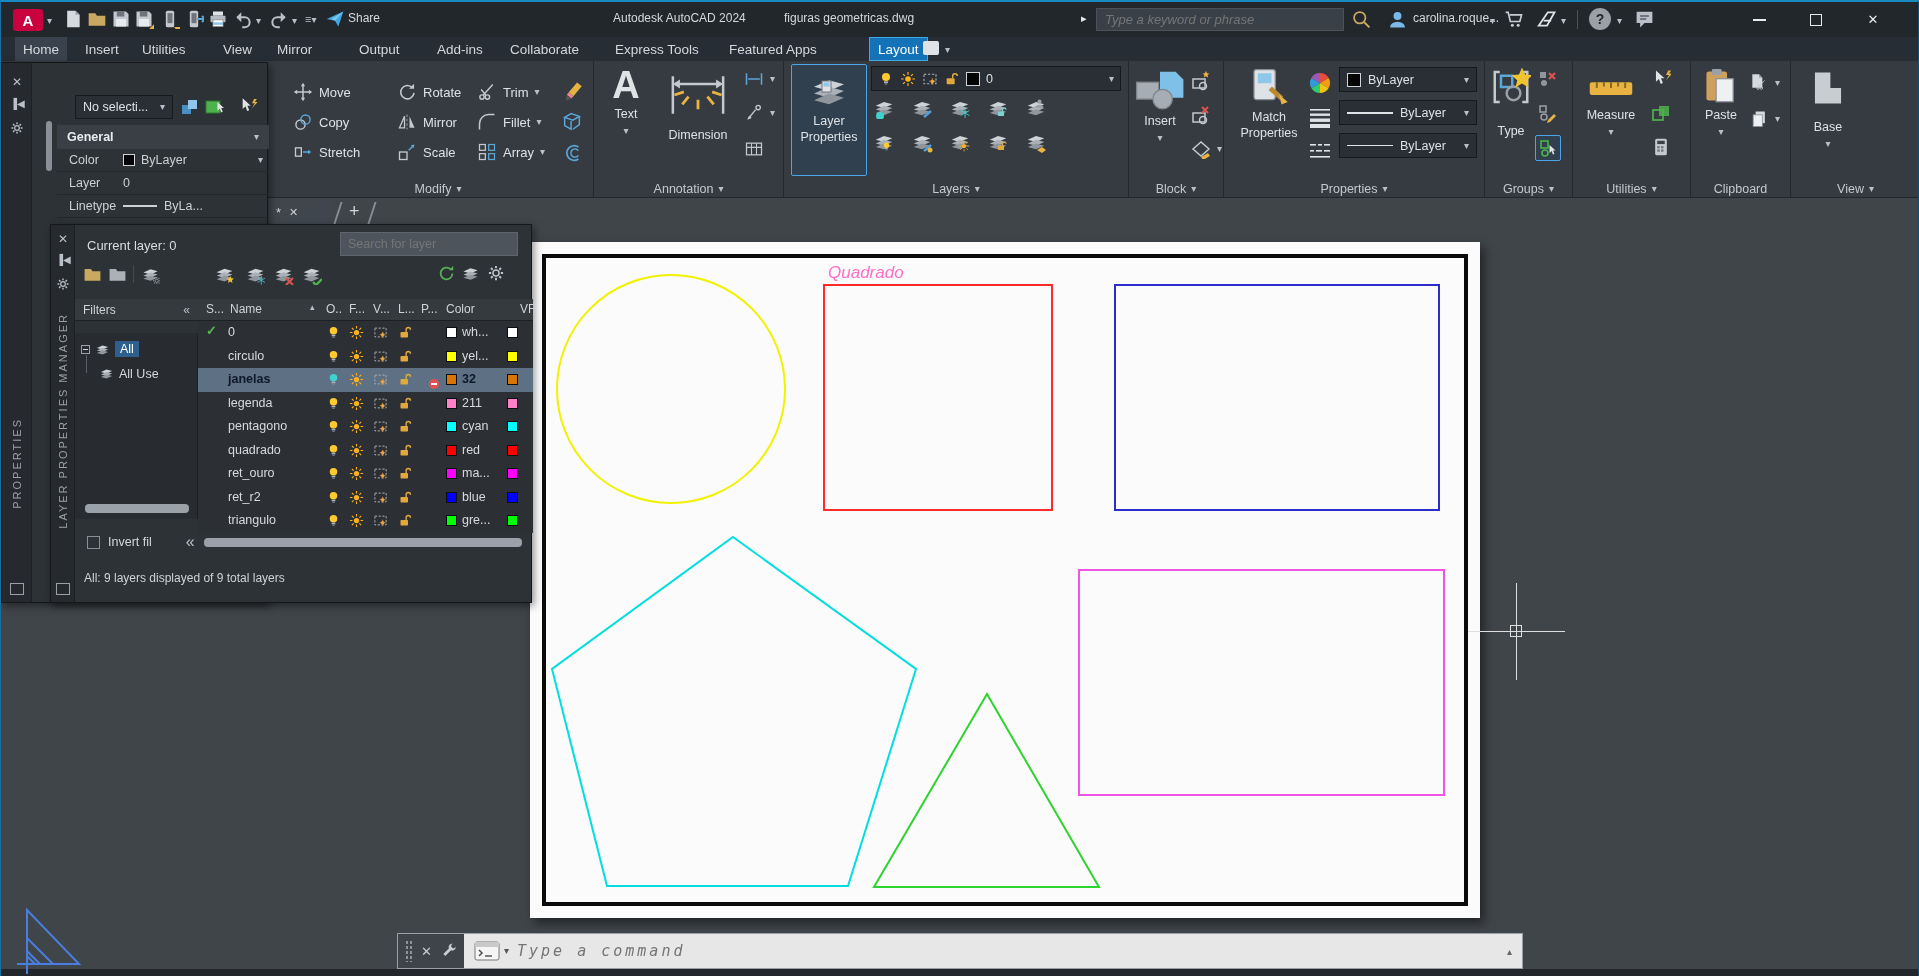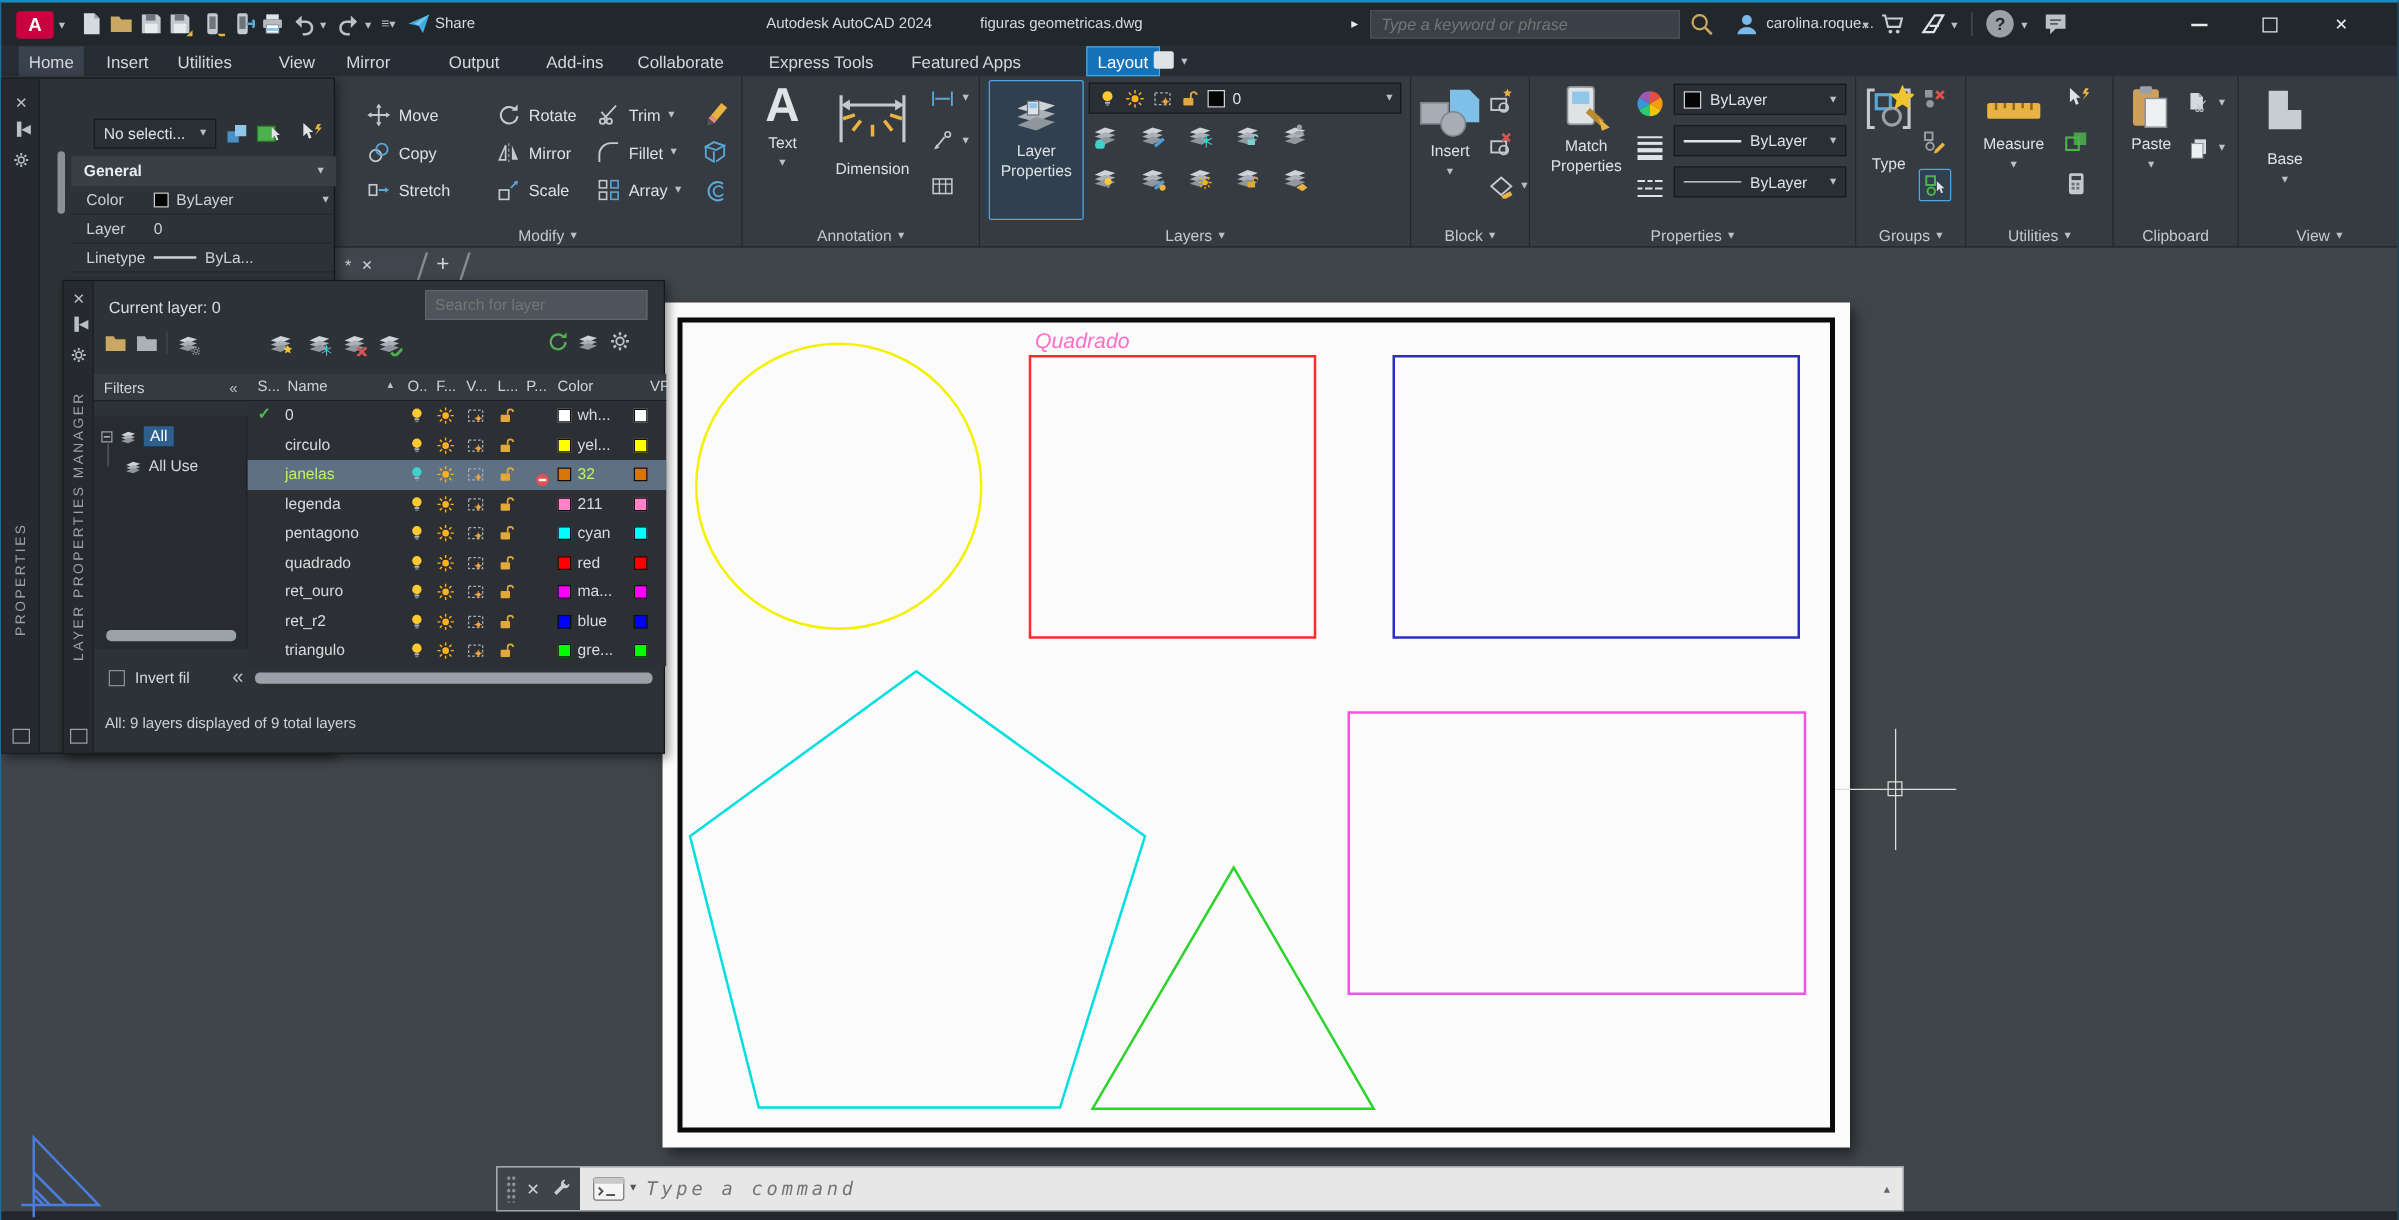--- a/index.html
+++ b/index.html
@@ -53,21 +53,21 @@
   #layerpal{left:49px;top:222px;width:482px;height:379px;z-index:70;}
   .prow{position:absolute;left:55px;width:212px;height:23px;border-bottom:1px solid #24272b;
         display:flex;align-items:center;font-size:12.5px;color:#ccd0d4;}
   .prow .lab{width:66px;padding-left:12px;}
   .pinbtn{position:absolute;display:flex;align-items:center;justify-content:center;}
 
   
   .lhead{position:absolute;background:#353a3f;border-bottom:1px solid #1d2023;color:#cfd3d7;font-size:12px;}
   .lhead span{position:absolute;top:3px;}
   .lr{position:absolute;left:0;width:335px;height:23.5px;font-size:12.5px;color:#d7dadd;}
-  .lr.sel{background:#5e7184;color:#bef264;}
+  .lr.sel{background:#5e7184;color:#0f172a;font-weight:bold;}
   .lr span.cst{position:absolute;left:8px;top:4px;}
   .lr .cn{position:absolute;left:30px;top:4px;}
   .lr .ci{position:absolute;top:4px;}
   .sw{position:absolute;top:6px;width:11px;height:11px;border:1px solid #0d0e10;}
   .cc{position:absolute;left:264px;top:4px;}
   .noplot{position:absolute;width:10px;height:10px;border-radius:50%;background:#e05252;right:-3px;bottom:-2px;}
   .noplot::after{content:"";position:absolute;left:2px;top:4px;width:6px;height:2px;background:#fff;}
   .minusbox{display:inline-block;width:9px;height:9px;border:1px solid #9aa0a6;position:relative;}
   .minusbox i{position:absolute;left:1px;top:3px;width:5px;height:1px;background:#cfd3d7;}
   .scrollthumb{position:absolute;height:9px;background:#9aa1a8;border-radius:4px;}
@@ -1053,21 +1053,21 @@
       <div style="position:absolute;left:6px;top:8px;display:flex;align-items:center;gap:5px">
         <span class="minusbox">
             <i></i>
           </span>
         <svg class="i" width="15" height="15">
             <use href="#s-stack"></use>
           </svg>
         <span style="background:#2d5f8f;color:#fff;font-size:12.5px;padding:1px 5px">All</span>
       </div>
       <span class="abs" style="left:11px;top:22px;width:1px;height:18px;background:#5a6066"></span>
-      <div style="position:absolute;left:24px;top:33px;display:flex;align-items:flex-start;gap:5px">
+      <div style="position:absolute;left:24px;top:33px;display:flex;align-items:center;gap:5px">
         <svg class="i" width="15" height="15">
             <use href="#s-stack"></use>
           </svg>
         <span style="color:#d4d8db;font-size:12.5px">All Use</span>
       </div>
       <div class="scrollthumb" style="left:10px;bottom:6px;width:104px"></div>
     </div>
 
     <div class="lhead" style="left:147px;top:74px;width:335px;height:22px">
       <span style="left:8px">S...</span>

